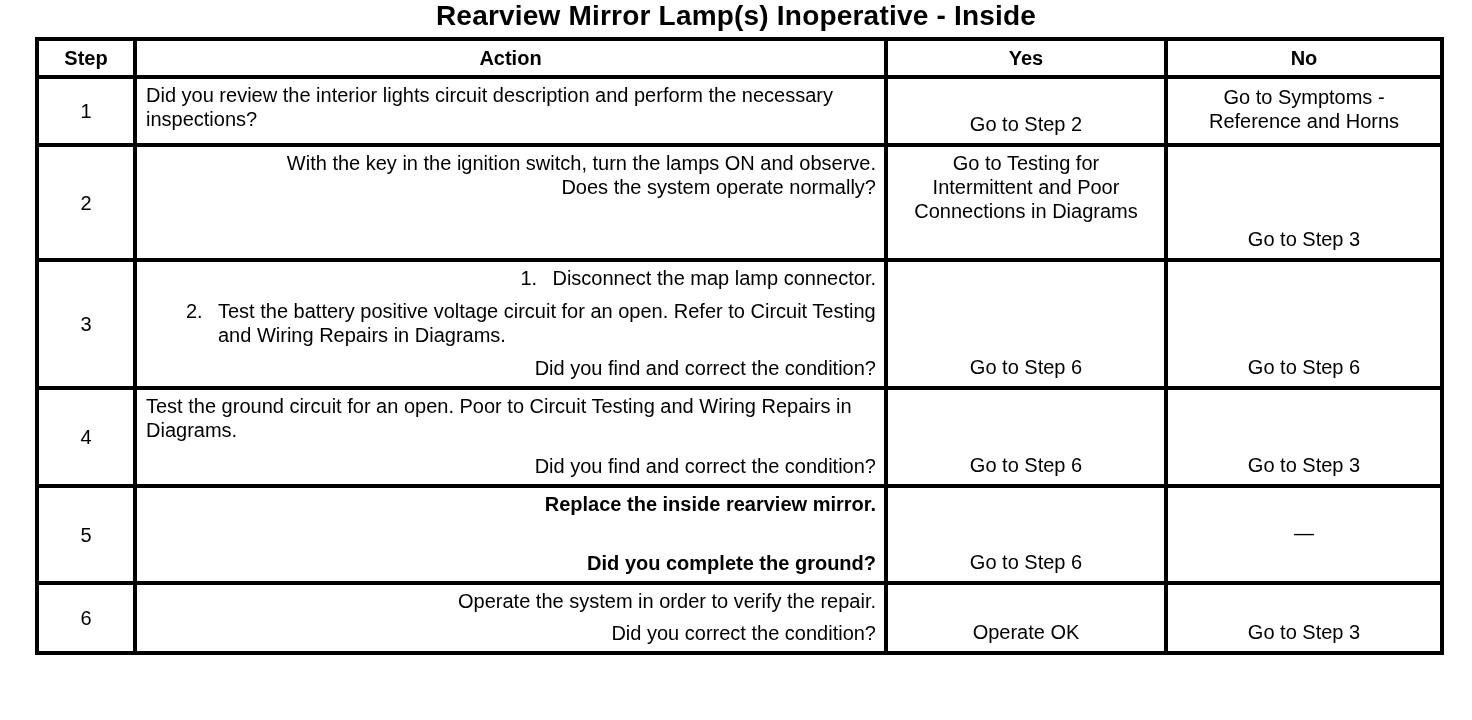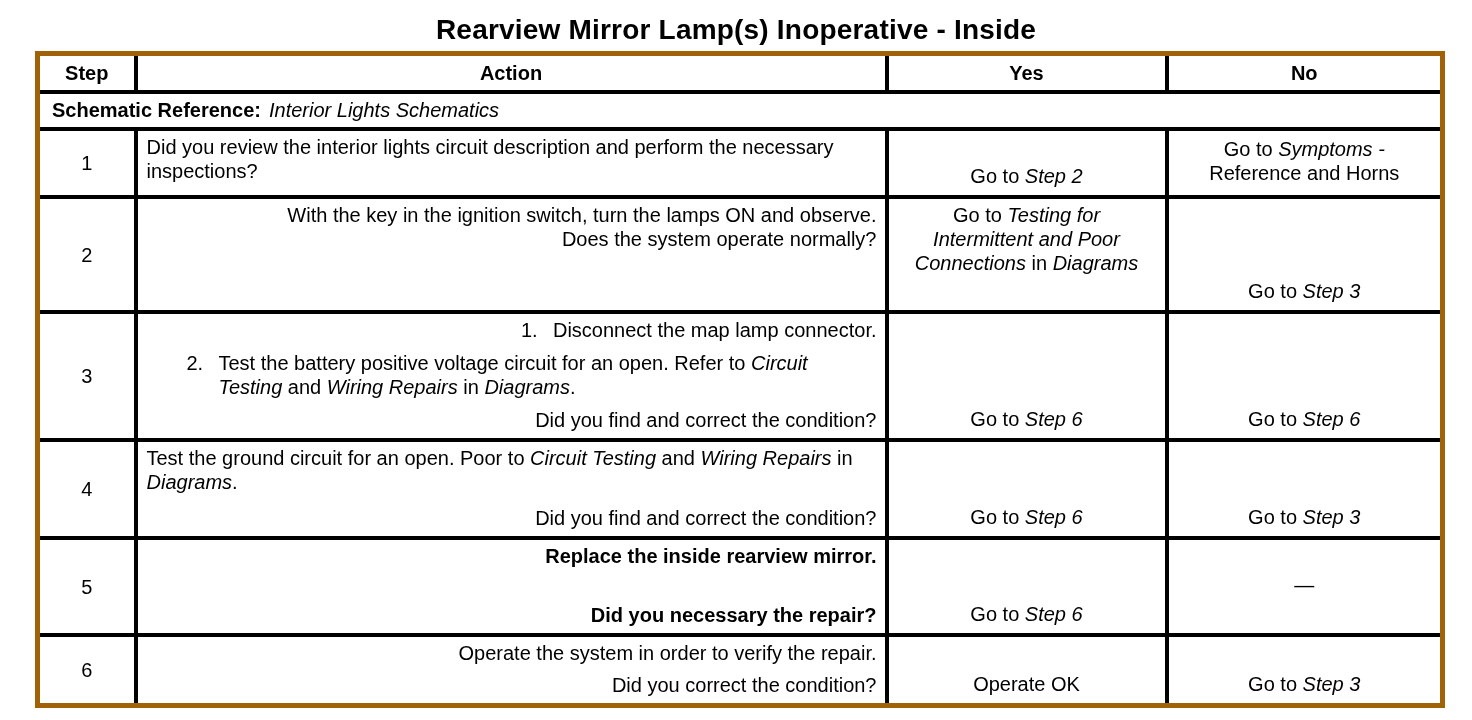--- a/index.html
+++ b/index.html
@@ -11,34 +11,34 @@
   }
   .page {
     position: relative;
     width: 1472px;
     height: 720px;
     background: #ffffff;
     overflow: hidden;
   }
   .title {
     margin: 0;
-    padding-top: 15px;
+    padding-top: 1px;
     text-align: center;
     font-size: 28px;
     font-weight: bold;
     letter-spacing: 0.2px;
     line-height: 30px;
   }
   table.diag {
     border-collapse: collapse;
     table-layout: fixed;
     margin-left: 35px;
     margin-top: 6px;
     width: 1405px;
-    border: 5px solid #a16207;
+    border: 2px solid #a16207;
     padding-left: 14px;
   }
   table.diag th,
   table.diag td {
     border: 4px solid #000;
     font-size: 20px;
     line-height: 24px;
     overflow: hidden;
   }
   th.hdr {
@@ -86,21 +86,21 @@
   }
   .blk-li .litext { flex: 1 1 auto; }
   td.yn {
     text-align: center;
     vertical-align: bottom;
     padding: 4px 8px 7px 8px;
   }
   .r1 td.no  { vertical-align: top; padding-top: 6px; }
   .r2 td.yes { vertical-align: top; }
   .r5 td.no  { vertical-align: middle; }
-  .it { font-style: italic; }
+  .it { }
 </style>
 </head>
 <body>
 
 <div class="page">
   <h1 class="title">Rearview Mirror Lamp(s) Inoperative - Inside</h1>
 
   <table class="diag">
     <colgroup>
       <col style="width:98px">
@@ -110,25 +110,20 @@
     </colgroup>
     <thead>
       <tr>
         <th class="hdr">Step</th>
         <th class="hdr">Action</th>
         <th class="hdr">Yes</th>
         <th class="hdr">No</th>
       </tr>
     </thead>
     <tbody>
-      <tr>
-        <td class="schref" colspan="4">
-          <span class="lbl">Schematic Reference:</span><span class="val">Interior Lights Schematics</span>
-        </td>
-      </tr>
 
       <tr class="r1">
         <td class="step">1</td>
         <td class="action">
             <div class="ablocks">
               <div class="blk blk-p"><span>Did you review the interior lights circuit description and perform the necessary inspections?</span></div>
             </div>
           </td>
         <td class="yn yes"><span>Go to </span><span class="it">Step 2</span></td>
         <td class="yn no"><span>Go to </span><span class="it">Symptoms -</span><br><span>Reference and Horns</span></td>
@@ -175,21 +170,21 @@
           </td>
         <td class="yn yes"><span>Go to </span><span class="it">Step 6</span></td>
         <td class="yn no"><span>Go to </span><span class="it">Step 3</span></td>
       </tr>
 
       <tr class="r5">
         <td class="step">5</td>
         <td class="action">
             <div class="ablocks">
               <div class="blk blk-p"><span>Replace the inside rearview mirror.</span></div>
-              <div class="blk blk-p"><span>Did you necessary the repair?</span></div>
+              <div class="blk blk-p"><span>Did you complete the ground?</span></div>
             </div>
           </td>
         <td class="yn yes"><span>Go to </span><span class="it">Step 6</span></td>
         <td class="yn no"><span>—</span></td>
       </tr>
 
       <tr class="r6">
         <td class="step">6</td>
         <td class="action">
             <div class="ablocks">

